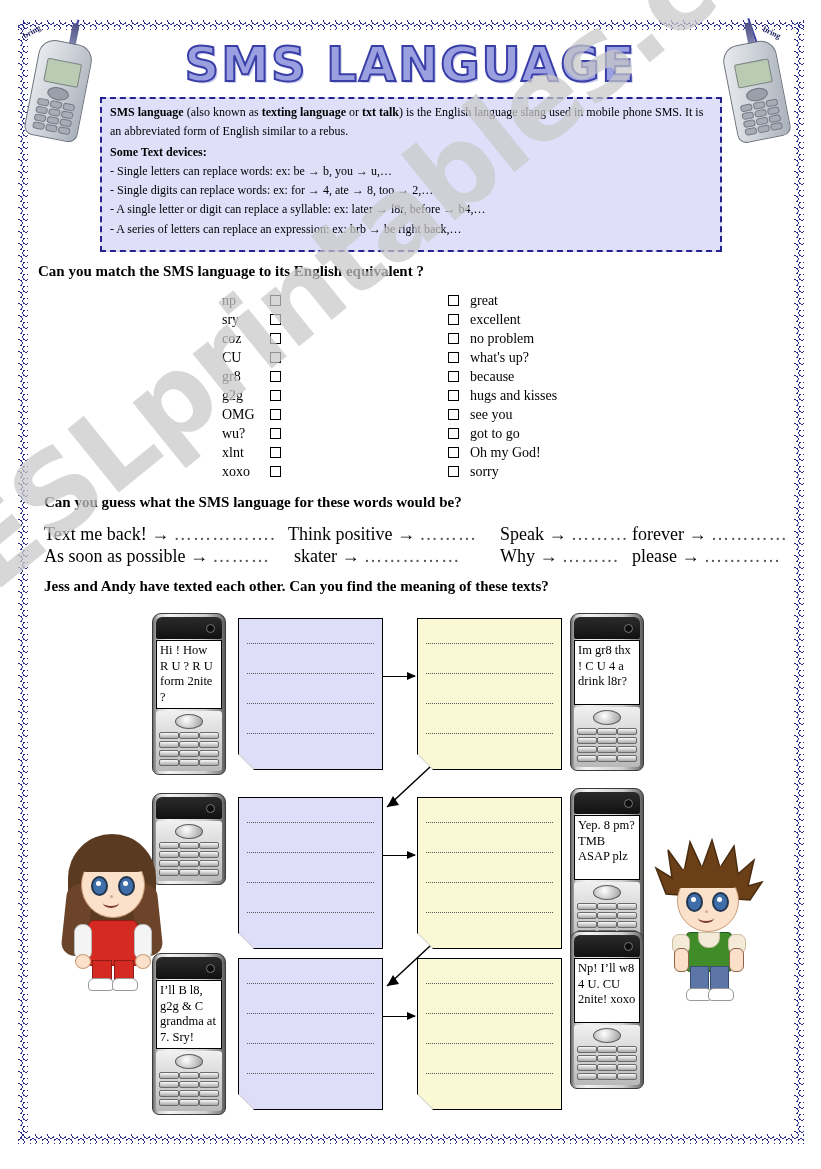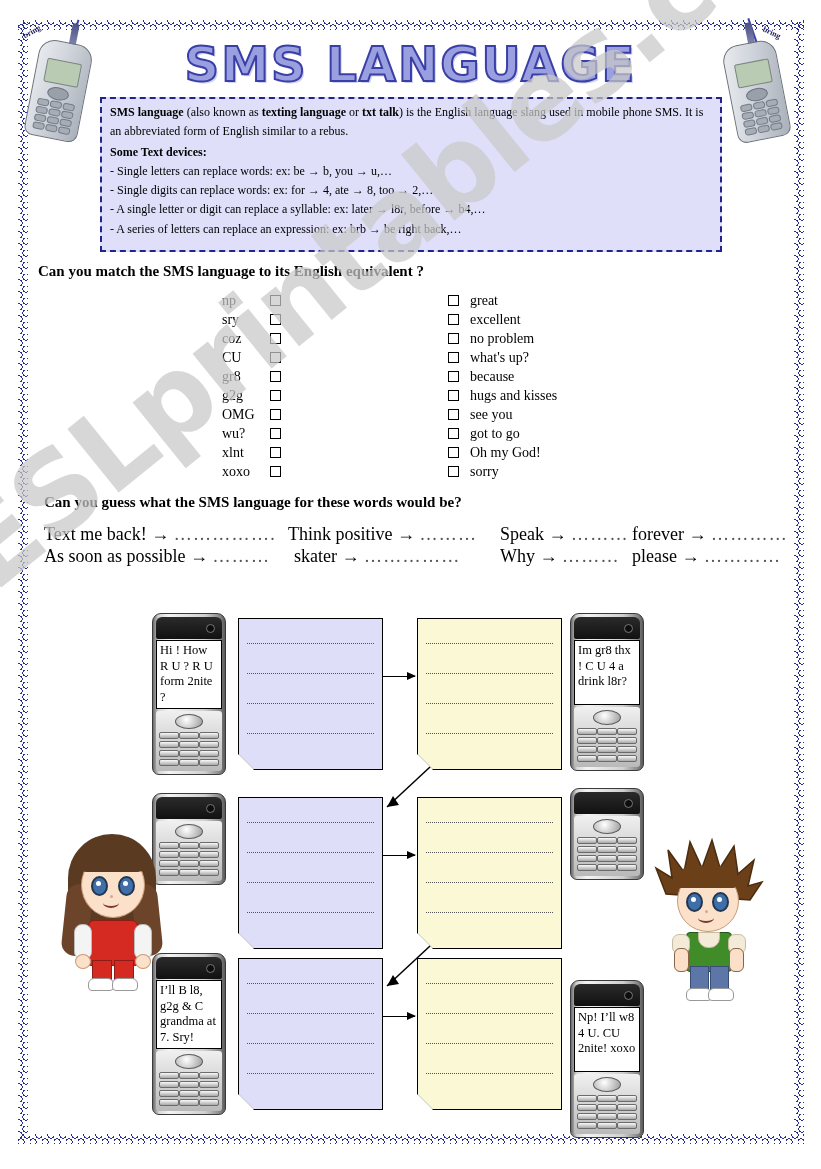--- a/index.html
+++ b/index.html
@@ -393,20 +393,21 @@
   <div class="guess" style="left:500px;top:523px;">
     <div class="ln"><span>Speak →</span> <span class="dots">………</span></div>
     <div class="ln"><span>Why →</span> <span class="dots">………</span></div>
   </div>
 
   <div class="guess" style="left:632px;top:523px;">
     <div class="ln"><span>forever →</span> <span class="dots">…………</span></div>
     <div class="ln"><span>please →</span> <span class="dots">…………</span></div>
   </div>
 
+  <div class="sect" style="left:44px;top:578px;">Jess and Andy have texted each other. Can you find the meaning of these texts?</div>
 
   <div class="cellphone" style="left:152px;top:613px;">
     <div class="shell">
       <div class="top">
           <span class="lens"></span>
         </div>
       <div class="screen">Hi ! How R U ? R U form 2nite ?</div>
       <div class="keys">
         <div class="navpad"></div>
         <div class="krow">
@@ -547,20 +548,21 @@
     </div>
     <div class="foldtri"></div>
     <div class="fold"></div>
   </div>
 
   <div class="cellphone" style="left:570px;top:788px;">
     <div class="shell">
       <div class="top">
           <span class="lens"></span>
         </div>
+      <div class="screen">Yep. 8 pm? TMB ASAP plz</div>
       <div class="keys">
         <div class="navpad"></div>
         <div class="krow">
             <i></i>
             <i></i>
             <i></i>
           </div>
         <div class="krow">
             <i></i>
             <i></i>
@@ -634,21 +636,21 @@
     <div class="lines">
       <span style="top:24px"></span>
         <span style="top:54px"></span>
         <span style="top:84px"></span>
         <span style="top:114px"></span>
     </div>
     <div class="foldtri"></div>
     <div class="fold"></div>
   </div>
 
-  <div class="cellphone" style="left:570px;top:980px;border-radius:27px;">
+  <div class="cellphone" style="left:570px;top:931px;border-radius:27px;">
     <div class="shell">
       <div class="top">
           <span class="lens"></span>
         </div>
       <div class="screen">Np! I’ll w8 4 U. CU 2nite! xoxo</div>
       <div class="keys">
         <div class="navpad"></div>
         <div class="krow">
             <i></i>
             <i></i>

